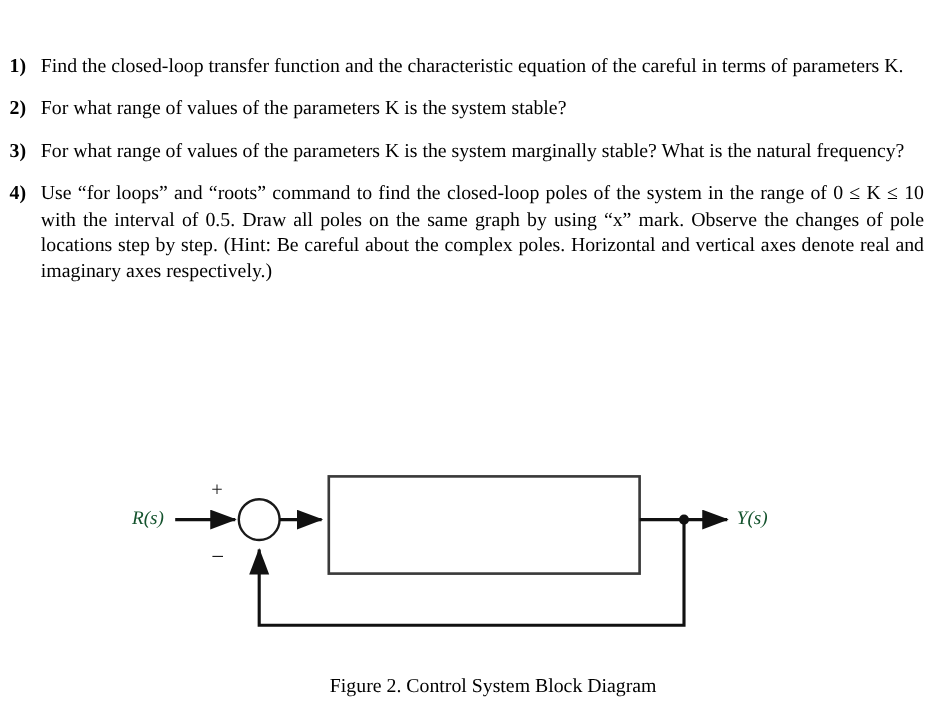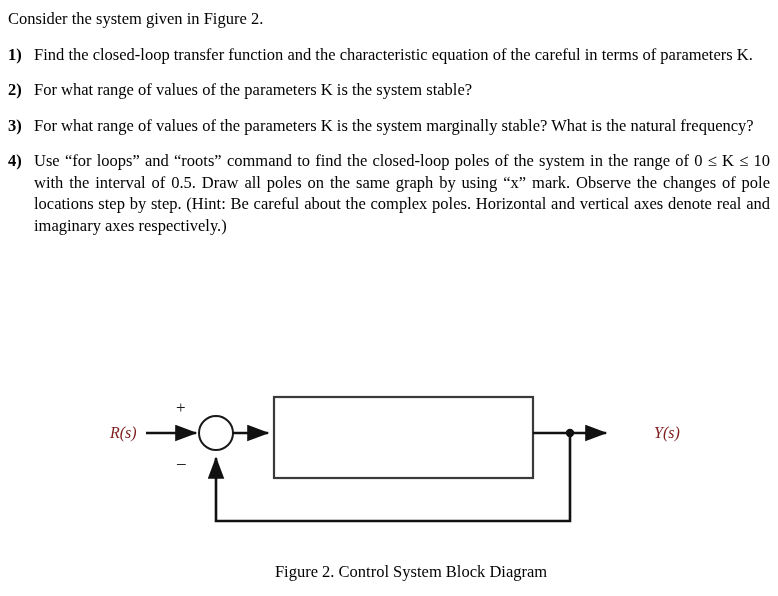--- a/index.html
+++ b/index.html
@@ -62,25 +62,25 @@
     width: 778px;
     height: 160px;
   }
   #figure svg { display: block; }
 
   .sig-label {
     position: absolute;
     font-family: "Liberation Serif", "DejaVu Serif", serif;
     font-style: italic;
     font-size: 16px;
-    color: #7f1d1d;
+    color: #14532d;
     white-space: nowrap;
   }
   #label-r { left: 110px; top: 424px; }
-  #label-y { left: 614px; top: 424px; margin-left: 40px; }
+  #label-y { left: 614px; top: 424px; }
 
   .sign {
     position: absolute;
     font-family: "Liberation Serif", "DejaVu Serif", serif;
     font-size: 17px;
     color: #1a1a1a;
     line-height: 1;
   }
   #sign-plus  { left: 176px; top: 399px; }
   #sign-minus { left: 176px; top: 455px; font-size: 19px; }
@@ -95,21 +95,20 @@
     font-size: 16.5px;
     font-family: "Liberation Serif", "DejaVu Serif", serif;
     padding-left: 22px;
   }
 </style>
 </head>
 <body>
 
 <div id="page">
 
-  <div class="intro">Consider the system given in Figure 2.</div>
 
   <div class="qlist">
 
     <div class="qitem">
       <span class="marker">1)</span>
       <p>Find the closed-loop transfer function and the characteristic equation of the careful in terms of parameters K.</p>
     </div>
 
     <div class="qitem">
       <span class="marker">2)</span>

